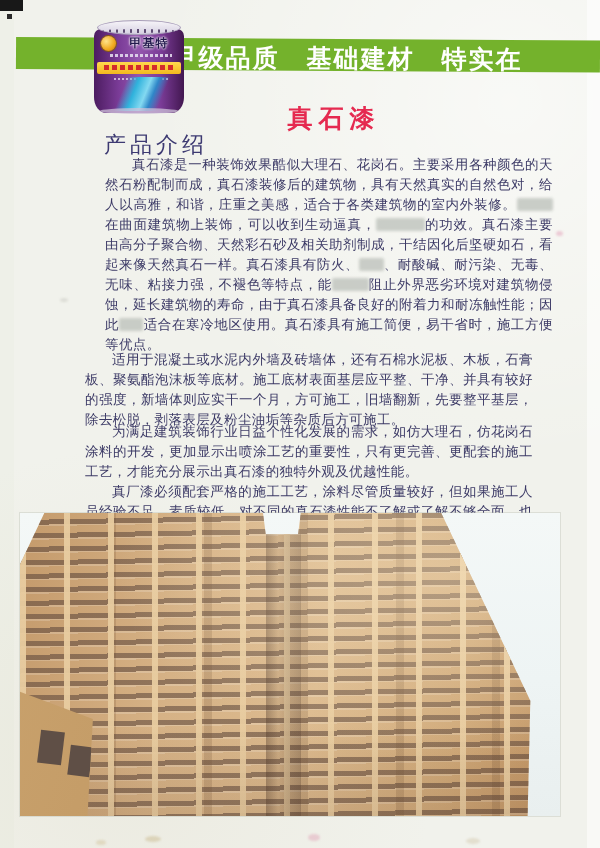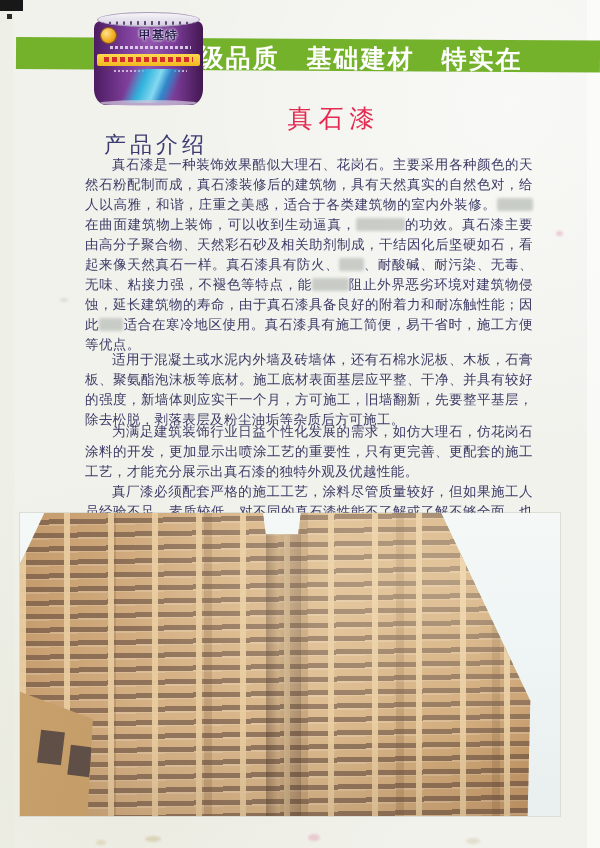--- a/index.html
+++ b/index.html
@@ -15,21 +15,21 @@
   .edge-strip{position:absolute;right:0;top:0;bottom:0;width:13px;background:rgba(255,255,255,.55);}
   .dot{position:absolute;border-radius:50%;filter:blur(1px);}
 
   
   .band{position:absolute;left:16px;right:0;top:37px;height:32px;background:#74b22c;
         transform:rotate(.35deg);transform-origin:left center;}
   .band-text{position:absolute;left:0;right:0;top:3px;text-align:center;padding-left:78px;
         color:#fff;font-size:25px;font-weight:bold;letter-spacing:2px;white-space:nowrap;}
 
   
-  .bucket{position:absolute;left:94px;top:12px;width:90px;height:94px;padding-left:19px;}
+  .bucket{position:absolute;left:94px;top:20px;width:90px;height:94px;}
   .bucket-body{position:absolute;left:0;right:0;top:9px;bottom:1px;
         border-radius:7px 7px 12px 12px/7px 7px 16px 16px;
         background:linear-gradient(90deg,#4c1c60,#7b3c98 28%,#9457ae 50%,#7b3c98 74%,#421750);}
   .bucket-lid{position:absolute;left:3px;right:3px;top:0;height:15px;border-radius:50%;
         background:linear-gradient(#f6f4f8,#d6d0e2);border:1px solid #a79cb8;box-sizing:border-box;}
   .bucket-lid:after{content:"";position:absolute;left:4px;right:4px;bottom:1px;height:4px;border-radius:50%;
         background:repeating-linear-gradient(90deg,#5d4a73 0 2px,rgba(0,0,0,0) 2px 7px);}
   .bucket-logo{position:absolute;left:7px;top:16px;width:15px;height:15px;border-radius:50%;
         background:radial-gradient(circle at 35% 35%,#ffe38a,#f0a81c 60%,#c77f10);box-shadow:0 0 0 1px #8a5e10;}
   .bucket-brand{position:absolute;left:24px;top:15px;right:4px;height:15px;
@@ -44,27 +44,27 @@
   .bucket-sub{position:absolute;left:20px;right:16px;top:58px;height:2px;opacity:.7;
         background:repeating-linear-gradient(90deg,#efe9f6 0 2px,rgba(0,0,0,0) 2px 4px);}
   .bucket-swoosh{position:absolute;left:1px;right:1px;bottom:3px;height:34px;overflow:hidden;
         border-radius:0 0 12px 12px/0 0 16px 16px;
         background:linear-gradient(112deg,rgba(0,0,0,0) 32%,#2fb2dc 44%,#83d9f1 56%,#2f86c8 64%,rgba(0,0,0,0) 74%);}
   .bucket-rim{position:absolute;left:6px;right:6px;bottom:0;height:6px;border-radius:50%;
         background:#cfc3da;opacity:.75;}
 
   
   .doc-title{position:absolute;left:0;right:0;top:102px;text-align:center;padding-left:36px;
-        color:#e52a50;font-size:25px;font-weight:normal;letter-spacing:6px;margin-left:32px;}
+        color:#e52a50;font-size:25px;font-weight:bold;letter-spacing:6px;margin-left:32px;}
   .sec-head{position:absolute;left:104px;color:#3d3a72;font-size:22px;font-weight:normal;letter-spacing:4px;}
   .sec-head.h1{top:130px;}
   .sec-head.h2{top:316px;}
   .para{position:absolute;left:85px;width:448px;color:#3c3a66;font-size:13.5px;line-height:20px;
         text-align:justify;text-indent:2em;letter-spacing:.4px;}
-  .para.p-intro{top:155px;}
+  .para.p-intro{top:155px;margin-left:20px;}
   .para.p-usage1{top:342px;margin-top:8px;}
   .para.p-usage2{top:422px;}
   .para.p-usage3{top:482px;}
   .redact{display:inline-block;height:.9em;background:#c2c6c0;border-radius:2px;
         filter:blur(1.6px);opacity:.85;vertical-align:-.12em;}
 
   
   .photo{position:absolute;left:20px;top:513px;width:540px;height:303px;overflow:hidden;
         background:linear-gradient(180deg,#f4f8f7 0%,#eef4f4 55%,#e9efef 100%);
         box-shadow:0 0 0 1px rgba(180,185,175,.35);}

